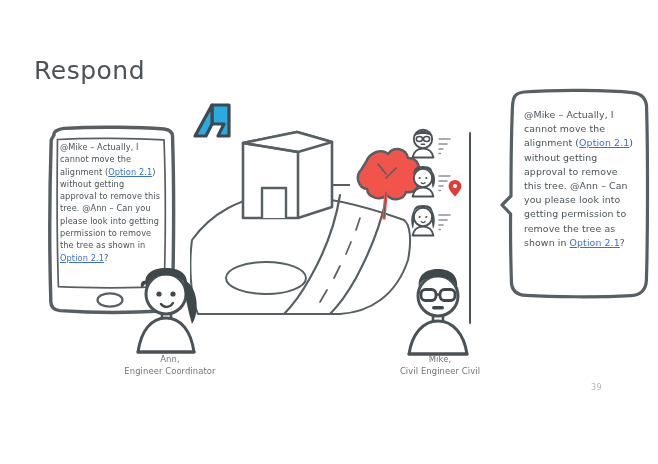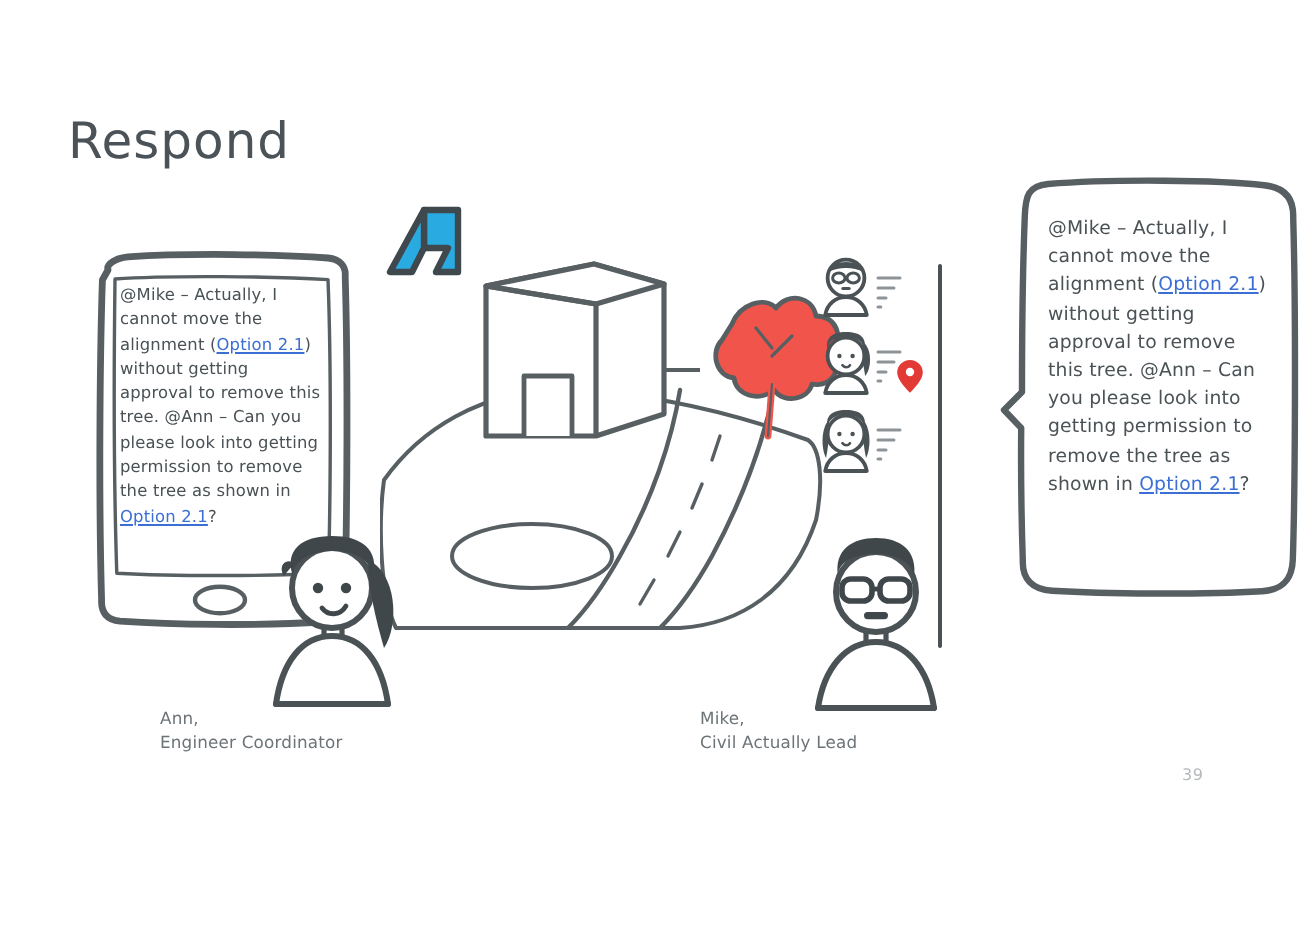--- a/index.html
+++ b/index.html
@@ -41,21 +41,21 @@
   .bubble-text{
     position:absolute;left:24px;top:22px;width:112px;height:178px;
     font-size:9.4px;line-height:14.2px;color:#4a5256;letter-spacing:.1px;
   }
 
   
   .figure{position:absolute;}
   .fig-ann{left:118px;top:266px;width:104px;height:92px;}
   .fig-mike{left:388px;top:268px;width:104px;height:92px;}
   .fig-label{
-    position:absolute;width:180px;
+    position:absolute;text-align:center;width:180px;
     font-size:8.4px;line-height:11.6px;color:#6d7478;letter-spacing:.1px;
   }
   .lbl-ann{left:80px;top:354px;}
   .lbl-mike{left:350px;top:354px;}
 
   
   .scene{position:absolute;left:190px;top:100px;width:230px;height:215px;}
   .scene svg{position:absolute;inset:0;}
 
   
@@ -254,18 +254,18 @@
       <rect x="44" y="38" width="12" height="3.6" rx="1.8" fill="#3f474b"></rect>
 
       <path d="M45,47 L45,53 M55,47 L55,53" stroke="#4a5256" stroke-width="2.6"></path>
 
       <path d="M21,86 C24,66 35,53 50,53 C65,53 76,66 79,86 Z" fill="#ffffff" stroke="#4a5256" stroke-width="3" stroke-linejoin="round"></path>
       <path d="M21,86 L79,86" stroke="#4a5256" stroke-width="3" stroke-linecap="round"></path>
     </svg>
   </div>
   <div class="fig-label lbl-mike">
     <div>Mike,</div>
-    <div>Civil Actually Lead</div>
+    <div>Civil Engineer Civil</div>
   </div>
 
   <div class="page-number">39</div>
 
 </div>
 
 </body></html>

